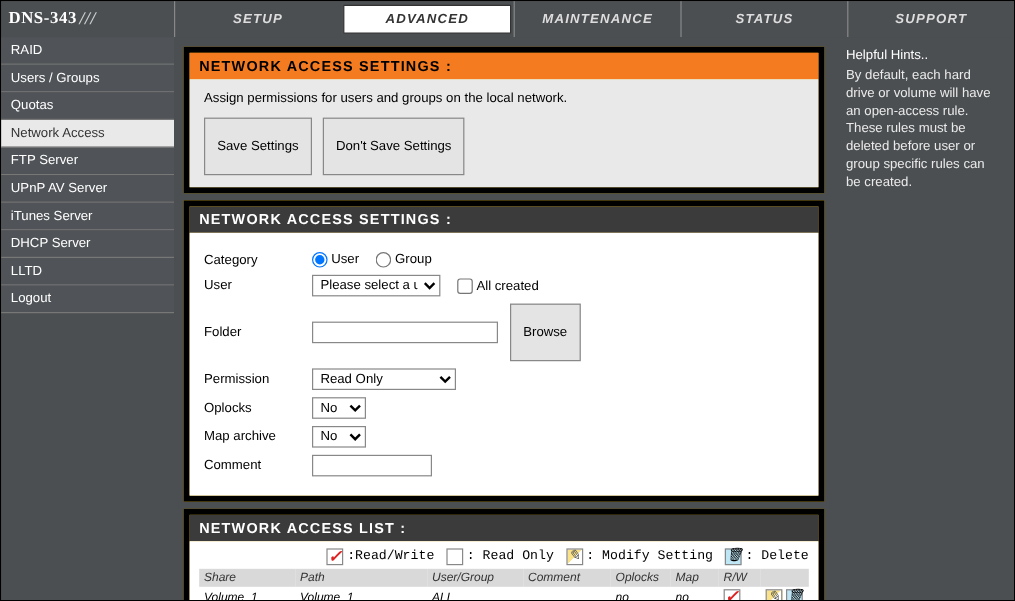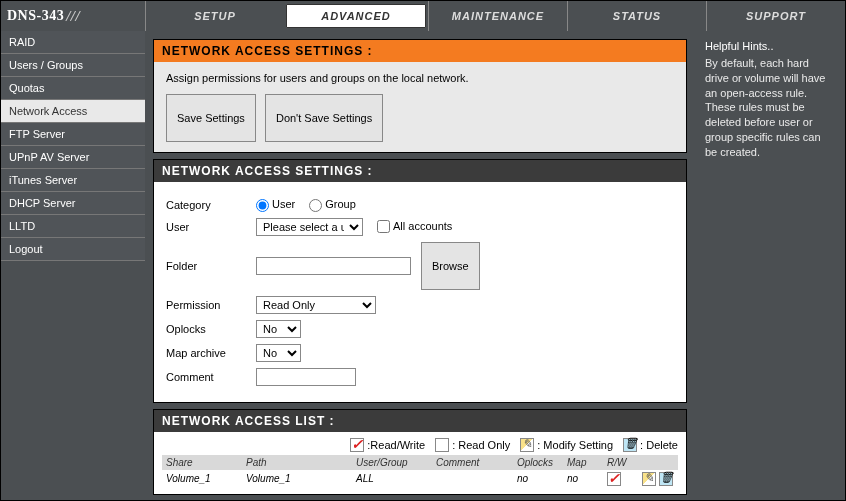--- a/index.html
+++ b/index.html
@@ -10,34 +10,34 @@
   .logo-text { font-weight: bold; }
   .logo-slashes { font-style: italic; color:#ccc; margin-left:2px; font-size:15px; font-weight:bold;}
   .tabs { flex: 1; display: flex; }
   .tab { flex:1; border-left:1px solid #888; display:flex; align-items:center; justify-content:center; color:#ddd; font-weight:bold; font-size:11px; letter-spacing:1px; cursor:pointer; background:#4b4f52;font-style:italic; }
   .tab.active { background:#fff; color:#333; border:1px solid #333; margin:3px 2px; border-radius:1px; }
   .body-row { display:flex; height:calc(100% - 30px);justify-content:flex-end; }
   .sidebar { width:144px; background:#4b4f52; }
   .side-item { padding:5px 8px; color:#fff; border-bottom:1px solid #777; cursor:pointer; background:#505458;}
   .side-item.active { background:#e9e9e9; color:#333; }
   .main { flex:1; padding:8px; background:#4b4f52; overflow:hidden;}
-  .panel { background:#eab308; border:1px solid #000000; margin-bottom:6px;}
+  .panel { background:#eab308; border:5px solid #000000; margin-bottom:6px;}
   .panel-header-orange { background:#f47b20; color:#000; font-weight:bold; padding:4px 8px; letter-spacing:1px; font-size:12px;}
   .panel-header-dark { background:#3b3b3b; color:#fff; font-weight:bold; padding:4px 8px; letter-spacing:1px; font-size:12px;}
   .panel-body { padding:10px 12px; background:#e9e9e9;}
   .panel-body-white { padding:10px 12px; background:#fff;}
   .btn { font-family:inherit; font-size:11px; padding:17px 10px; border:1px solid #888; background:#e4e4e4; cursor:pointer; margin-right:6px;}
   .form-row { display:flex; align-items:center; margin:6px 0; }
   .form-label { width:90px; }
   .form-ctrl { display:flex; align-items:center; gap:6px; }
   select, input[type=text] { font-family:inherit; font-size:11px; border:1px solid #888; background:#fff; padding:1px 2px; height:18px;}
   .right-col { width:150px; padding:8px 10px; color:#eaeaea; background:#4b4f52; font-size:11px; line-height:1.35;}
   .right-col .hh-title { font-weight:normal; color:#fff; margin-bottom:2px;}
   .legend { display:flex; justify-content:flex-end; gap:10px; margin-bottom:3px; align-items:center; font-size:11px;}
-  .legend span { display:inline-flex; align-items:center; gap:3px;}
+  .legend span { display:inline-flex; align-items:center; gap:3px;font-family:Liberation Mono, monospace;}
   table.list { width:100%; border-collapse:collapse; font-size:10px;font-style:italic;}
   table.list th { text-align:left; background:#d9d9d9; padding:2px 4px; font-weight:normal; color:#333;}
   table.list td { padding:2px 4px; }
   .icon { display:inline-block; width:14px; height:14px; border:1px solid #888; vertical-align:middle; position:relative; background:#fff;}
   .icon.check::after { content:"✓"; color:#d22; position:absolute; top:-3px; left:0px; font-size:14px; font-weight:bold;}
   .icon.pencil { background:linear-gradient(135deg,#f9e28a 50%, #fff 50%);}
   .icon.pencil::after{content:"✎"; position:absolute; top:-2px; left:1px; font-size:12px; color:#555;}
   .icon.trash { background:#bfe6f5;}
   .icon.trash::after{content:"🗑"; position:absolute; top:-2px; left:0px; font-size:11px;}
   input[type=radio],input[type=checkbox]{margin:0 3px 0 0; vertical-align:middle;}
@@ -94,21 +94,21 @@
             <div class="form-ctrl">
               <label><input type="radio" name="cat" checked="" style=""><span>User</span></label>
               <label style="margin-left:8px;"><input type="radio" name="cat" style=""><span>Group</span></label>
             </div>
           </div>
 
           <div class="form-row">
             <div class="form-label">User</div>
             <div class="form-ctrl">
               <select style="width:107px;"><option>Please select a user</option></select>
-              <label style="margin-left:8px;"><input type="checkbox" style=""><span>All accounts</span></label>
+              <label style="margin-left:8px;"><input type="checkbox" style=""><span>All created</span></label>
             </div>
           </div>
 
           <div class="form-row">
             <div class="form-label">Folder</div>
             <div class="form-ctrl">
               <input type="text" style="width: 155px;" value="">
               <button class="btn" style="margin-left:4px;">Browse</button>
             </div>
           </div>

